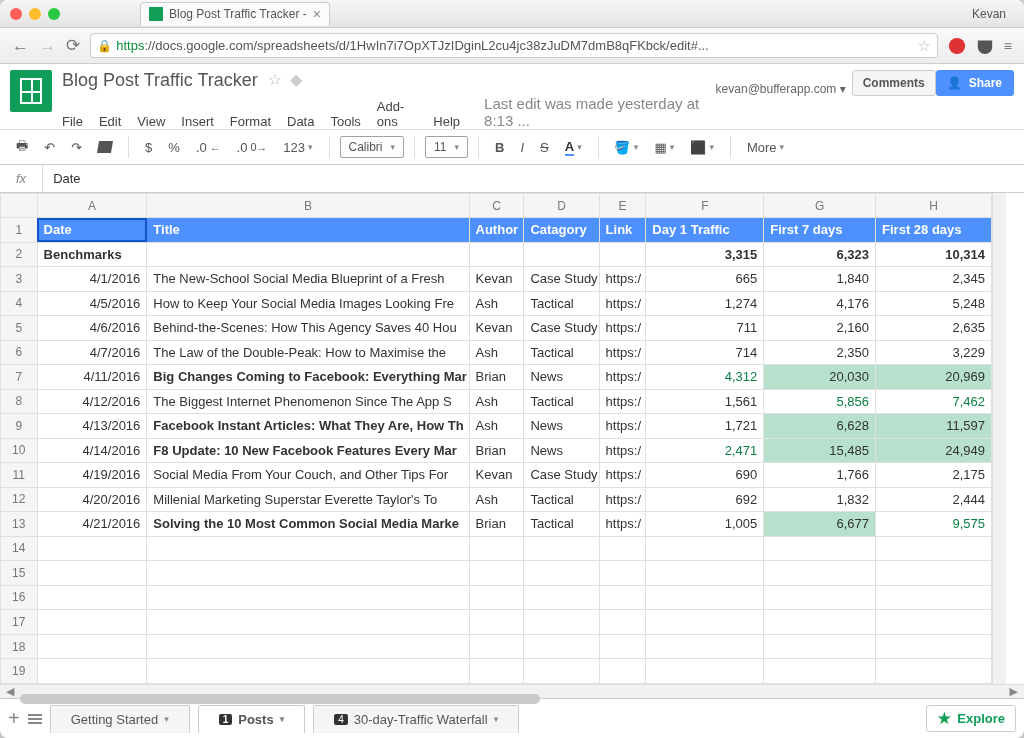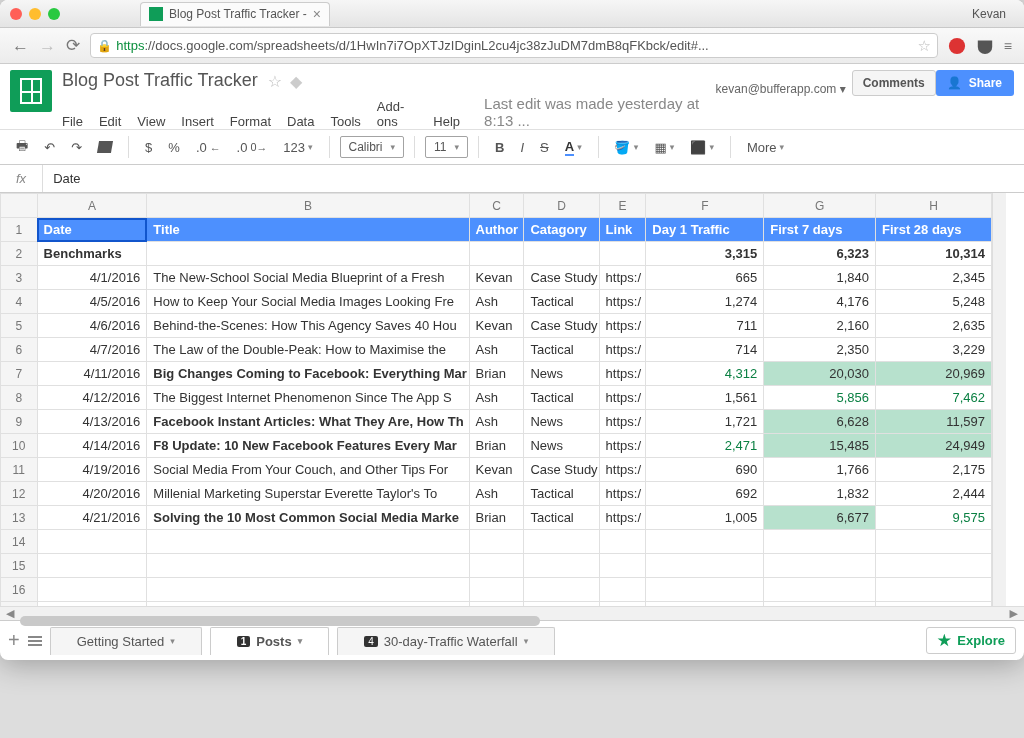--- a/index.html
+++ b/index.html
@@ -1,19 +1,19 @@
 <!DOCTYPE html>
 <html><head>
 <meta charset="utf-8">
 <style>
   * { box-sizing: border-box; margin: 0; padding: 0; }
   body { font-family: Arial, Helvetica, sans-serif; font-size: 13px; background:#ddd; width:1024px; height:738px; overflow:hidden; }
   
   
-  .window { width:1024px; height:660px; background:#fff; border-radius:8px; overflow:hidden; box-shadow:0 4px 30px rgba(0,0,0,0.3); display:flex; flex-direction:column; }
+  .window { width:1024px; height:738px; background:#fff; border-radius:8px; overflow:hidden; box-shadow:0 4px 30px rgba(0,0,0,0.3); display:flex; flex-direction:column; }
   .titlebar { height:28px; background:linear-gradient(#f6f6f6,#e4e4e4); display:flex; align-items:center; padding:0 10px; border-bottom:1px solid #c8c8c8; }
   .dots { display:flex; gap:7px; }
   .dot { width:12px; height:12px; border-radius:50%; }
   .dot.red{background:#ff5f57;} .dot.yellow{background:#ffbd2e;} .dot.green{background:#28c940;}
   .tab { margin-left:80px; background:#fbfbfb; border:1px solid #ccc; border-bottom:none; border-radius:4px 4px 0 0; height:24px; display:flex; align-items:center; padding:0 8px; font-size:12px; color:#555; gap:6px;}
   .favicon{width:14px;height:14px;background:#0f9d58;}
   .tab-close{color:#888;font-size:14px;}
   .user-pill{margin-left:auto;color:#555;font-size:12px;padding:2px 8px;border-radius:3px;}
   
   .addr { height:36px; background:linear-gradient(#f9f9f9,#ececec); border-bottom:1px solid #ccc; display:flex; align-items:center; padding:0 12px; gap:10px;}
@@ -26,21 +26,21 @@
   .ext-icon{width:18px;height:18px;}
   
   
   .docs-head{display:flex;padding:6px 10px 0 10px;align-items:flex-start;gap:10px;}
   .sheets-logo{width:42px;height:42px;background:#0f9d58;display:flex;align-items:center;justify-content:center;border-radius:2px;}
   .sheets-logo-inner{width:22px;height:26px;border:2px solid #fff;position:relative;}
   .sheets-logo-inner::before,.sheets-logo-inner::after{content:"";position:absolute;background:#fff;}
   .sheets-logo-inner::before{left:0;right:0;top:50%;height:2px;}
   .sheets-logo-inner::after{top:0;bottom:0;left:50%;width:2px;}
   .title-area{flex:1;}
-  .doc-title{font-size:18px;color:#555;display:flex;align-items:flex-end;gap:10px;}
+  .doc-title{font-size:18px;color:#555;display:flex;align-items:flex-start;gap:10px;}
   .title-icons{color:#bbb;font-size:16px;display:flex;gap:8px;}
   .menu-row{display:flex;gap:16px;margin-top:4px;font-size:13px;color:#444;align-items:flex-end;}
   .last-edit{color:#888;font-size:15px;margin-left:8px;}
   .head-right{display:flex;flex-direction:row;align-items:flex-end;gap:6px;}
   .account{font-size:12px;color:#666;}
   .head-btns{display:flex;}
   .btn-comments{border:1px solid #ccc;background:#f5f5f5;border-radius:3px;padding:5px 10px;font-size:12px;color:#555;font-weight:bold;}
   .btn-share{background:#4d90fe;color:#fff;border-radius:3px;padding:5px 12px;font-size:12px;font-weight:bold;display:flex;align-items:center;gap:6px;}
   
   .toolbar{height:36px;border-top:1px solid #e0e0e0;border-bottom:1px solid #ccc;display:flex;align-items:center;padding:0 10px;gap:4px;font-size:13px;color:#555;}
@@ -67,21 +67,21 @@
   .col-A{width:108px;} .col-B{width:317px;} .col-C{width:54px;} .col-D{width:74px;} .col-E{width:46px;} .col-F{width:116px;} .col-G{width:110px;} .col-H{width:114px;}
   tr.header-row td{background:#4d90fe;color:#fff;font-weight:bold;}
   tr.header-row td.selected{outline:2px solid #1155cc;outline-offset:-2px;}
   .r{text-align:right;}
   .b{font-weight:bold;}
   .hl{background:#b7e1cd;}
   .gt{color:#0b8043;margin-top:34px;}
   .scroll-v{width:14px;background:#f1f1f1;border-left:1px solid #ddd;}
   
   .bottom{height:40px;border-top:1px solid #ccc;display:flex;align-items:center;padding:0 8px;gap:8px;font-size:13px;color:#555;}
-  .sheet-tab{border:1px solid #ccc;border-bottom:none;padding:6px 26px;border-radius:2px 2px 0 0;display:flex;align-items:center;gap:6px;background:#f5f5f5;}
+  .sheet-tab{border:1px solid #ccc;border-bottom:none;padding:6px 20px;border-radius:2px 2px 0 0;display:flex;align-items:center;gap:6px;background:#f5f5f5;}
   .sheet-tab.active{background:#fff;font-weight:bold;}
   .badge{background:#333;color:#fff;padding:0 4px;font-size:10px;border-radius:2px;}
   .explore{margin-left:auto;background:#fff;border:1px solid #ccc;border-radius:3px;padding:5px 10px;display:flex;align-items:center;gap:6px;color:#0f9d58;font-weight:bold;}
   .explore-star{width:14px;height:14px;background:#0f9d58;clip-path:polygon(50% 0,61% 35%,98% 35%,68% 57%,79% 91%,50% 70%,21% 91%,32% 57%,2% 35%,39% 35%);}
   .plus{font-size:20px;color:#888;}
   .menu-lines{display:flex;flex-direction:column;gap:2px;}
   .menu-lines span{width:14px;height:2px;background:#888;}
   
   .scroll-h{height:14px;background:#f1f1f1;border-top:1px solid #ddd;display:flex;align-items:center;}
   .arrow{padding:0 6px;color:#888;font-size:11px;}

